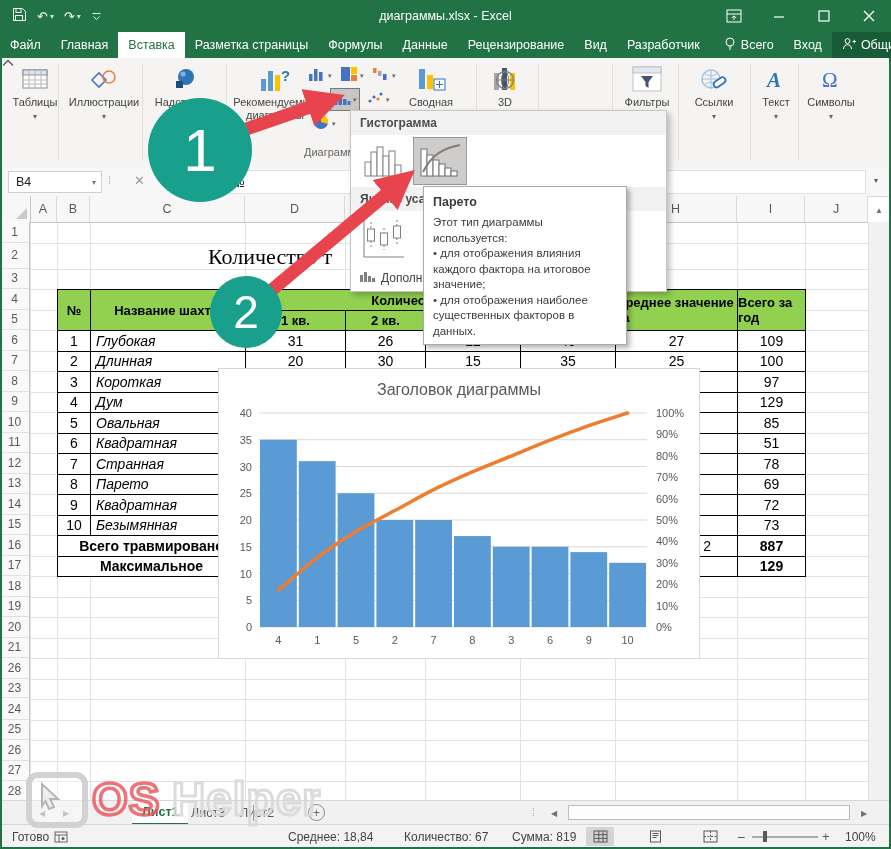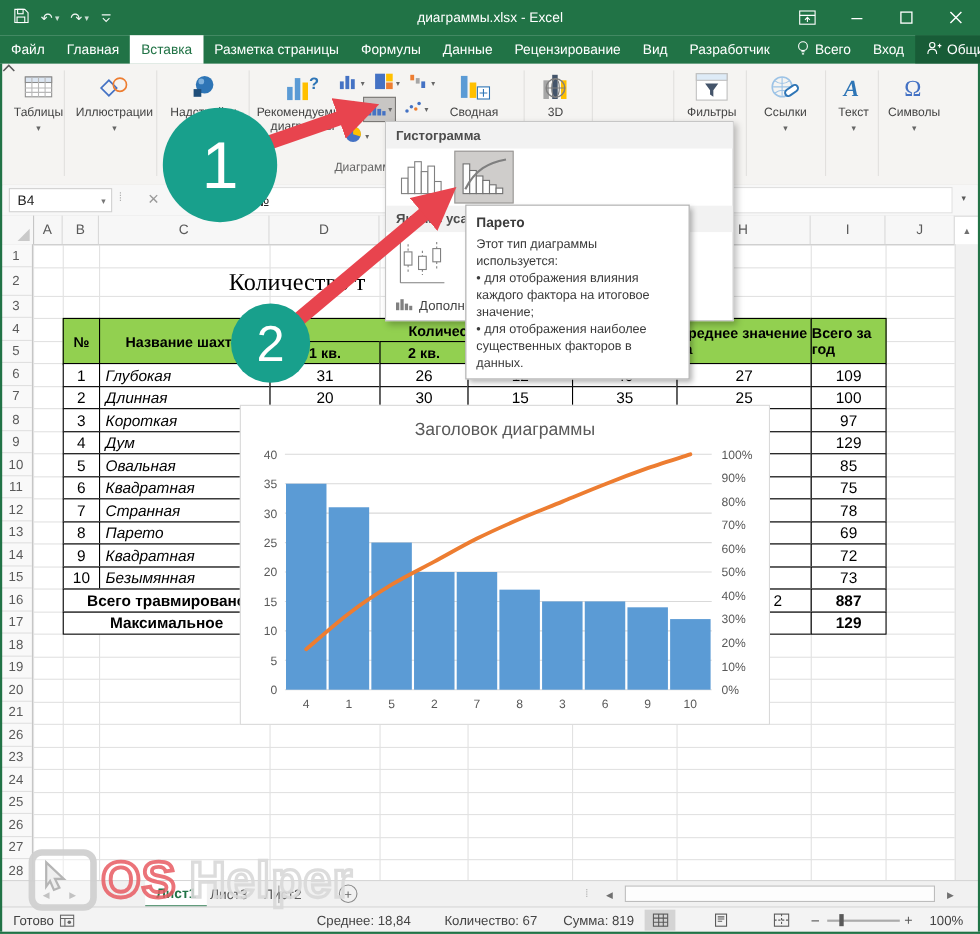--- a/index.html
+++ b/index.html
@@ -509,21 +509,21 @@
       <div class="tcell " style="left: 520px; width: 96px; top: 412px; height: 21.5px;"></div>
       <div class="tcell " style="left: 615px; width: 123px; top: 412px; height: 21.5px;"></div>
       <div class="tcell " style="left: 737px; width: 69px; top: 412px; height: 21.5px;">85</div>
       <div class="tcell " style="left: 57px; width: 34px; top: 432.5px; height: 21.5px;">6</div>
       <div class="tcell name" style="left: 90px; width: 156px; top: 432.5px; height: 21.5px;">Квадратная</div>
       <div class="tcell " style="left: 245px; width: 101px; top: 432.5px; height: 21.5px;"></div>
       <div class="tcell " style="left: 345px; width: 81px; top: 432.5px; height: 21.5px;"></div>
       <div class="tcell " style="left: 425px; width: 96px; top: 432.5px; height: 21.5px;"></div>
       <div class="tcell " style="left: 520px; width: 96px; top: 432.5px; height: 21.5px;"></div>
       <div class="tcell " style="left: 615px; width: 123px; top: 432.5px; height: 21.5px;"></div>
-      <div class="tcell " style="left: 737px; width: 69px; top: 432.5px; height: 21.5px;">75</div>
+      <div class="tcell " style="left: 737px; width: 69px; top: 432.5px; height: 21.5px;">51</div>
       <div class="tcell " style="left: 57px; width: 34px; top: 453px; height: 21.5px;">7</div>
       <div class="tcell name" style="left: 90px; width: 156px; top: 453px; height: 21.5px;">Странная</div>
       <div class="tcell " style="left: 245px; width: 101px; top: 453px; height: 21.5px;"></div>
       <div class="tcell " style="left: 345px; width: 81px; top: 453px; height: 21.5px;"></div>
       <div class="tcell " style="left: 425px; width: 96px; top: 453px; height: 21.5px;"></div>
       <div class="tcell " style="left: 520px; width: 96px; top: 453px; height: 21.5px;"></div>
       <div class="tcell " style="left: 615px; width: 123px; top: 453px; height: 21.5px;"></div>
       <div class="tcell " style="left: 737px; width: 69px; top: 453px; height: 21.5px;">78</div>
       <div class="tcell " style="left: 57px; width: 34px; top: 473.5px; height: 21.5px;">8</div>
       <div class="tcell name" style="left: 90px; width: 156px; top: 473.5px; height: 21.5px;">Парето</div>

